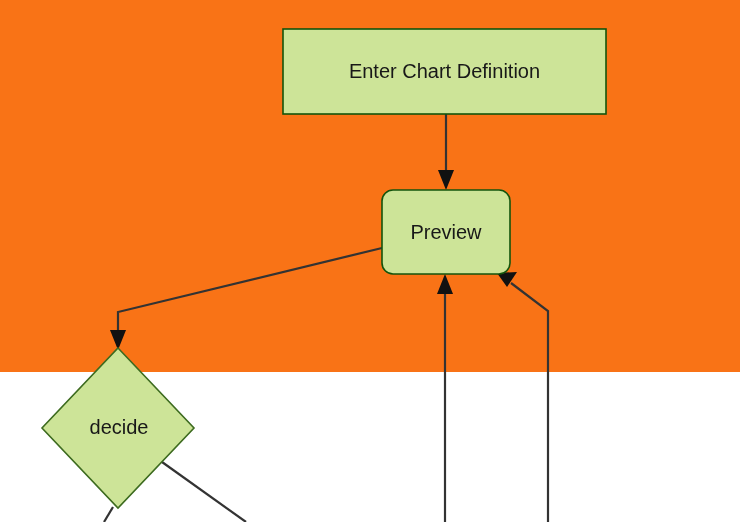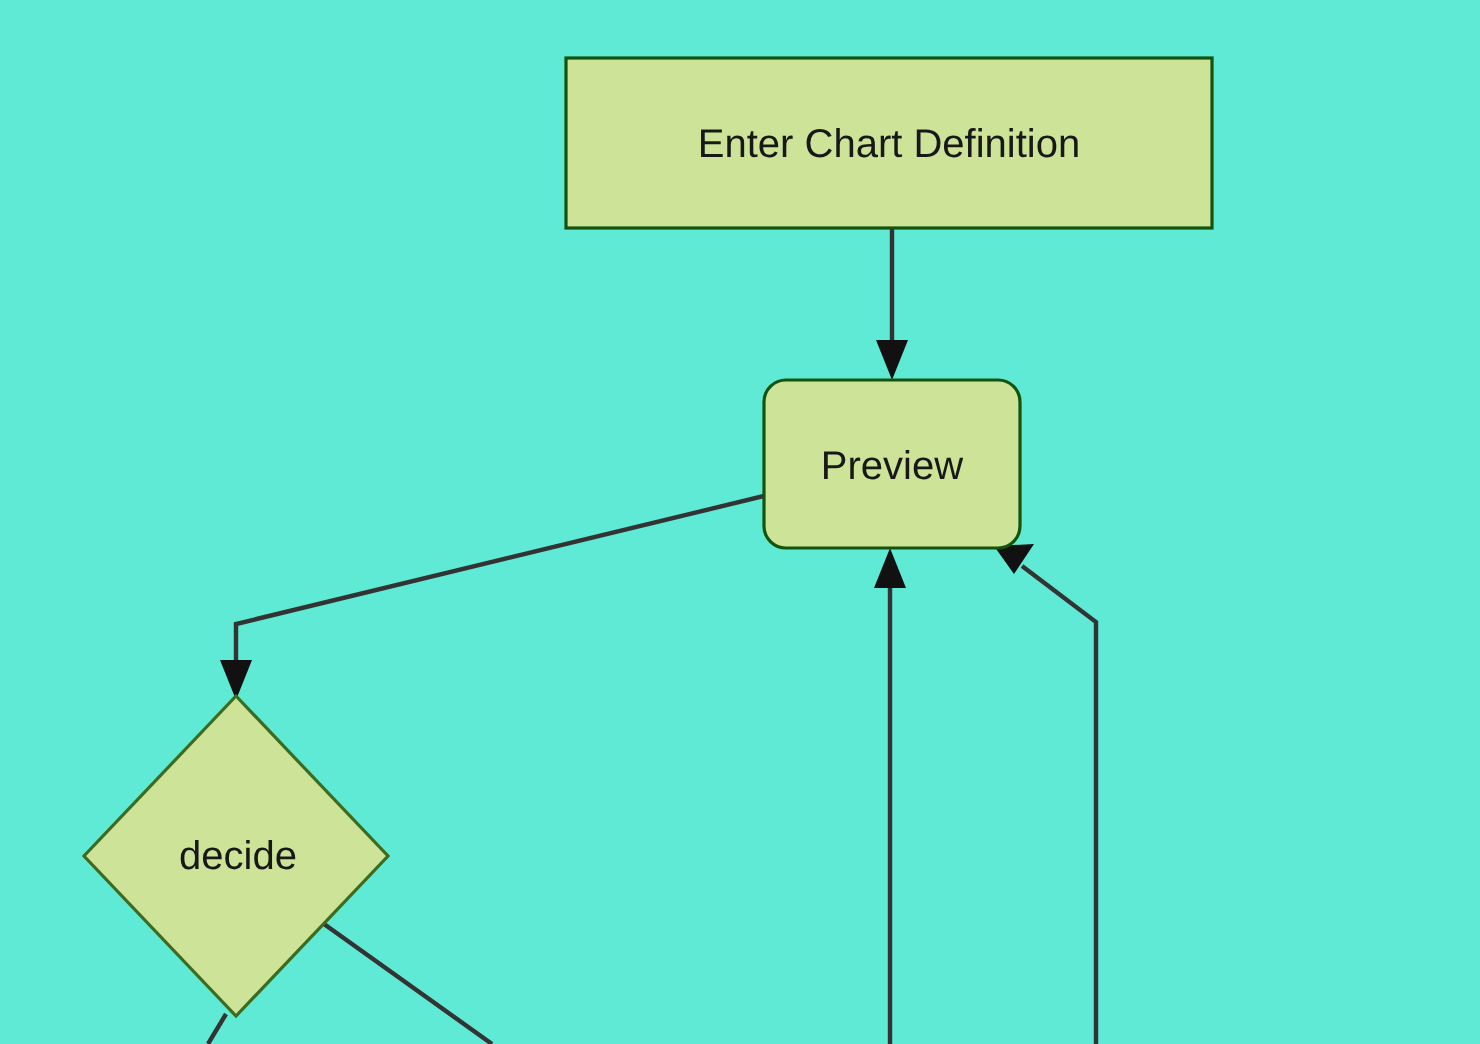--- a/index.html
+++ b/index.html
@@ -9,22 +9,22 @@
   }
   body {
     width: 740px;
     height: 522px;
     overflow: hidden;
     font-family: "Liberation Sans", sans-serif;
   }
   #diagram-root {
     position: relative;
     width: 740px;
-    height: 522px;
-    background: #5eead4;
+    height: 372px;
+    background: #f97316;
   }
   svg.flowchart {
     display: block;
     width: 740px;
     height: 522px;
   }
   .node-shape {
     stroke-width: 1.6px;
   }
   .node-label {

